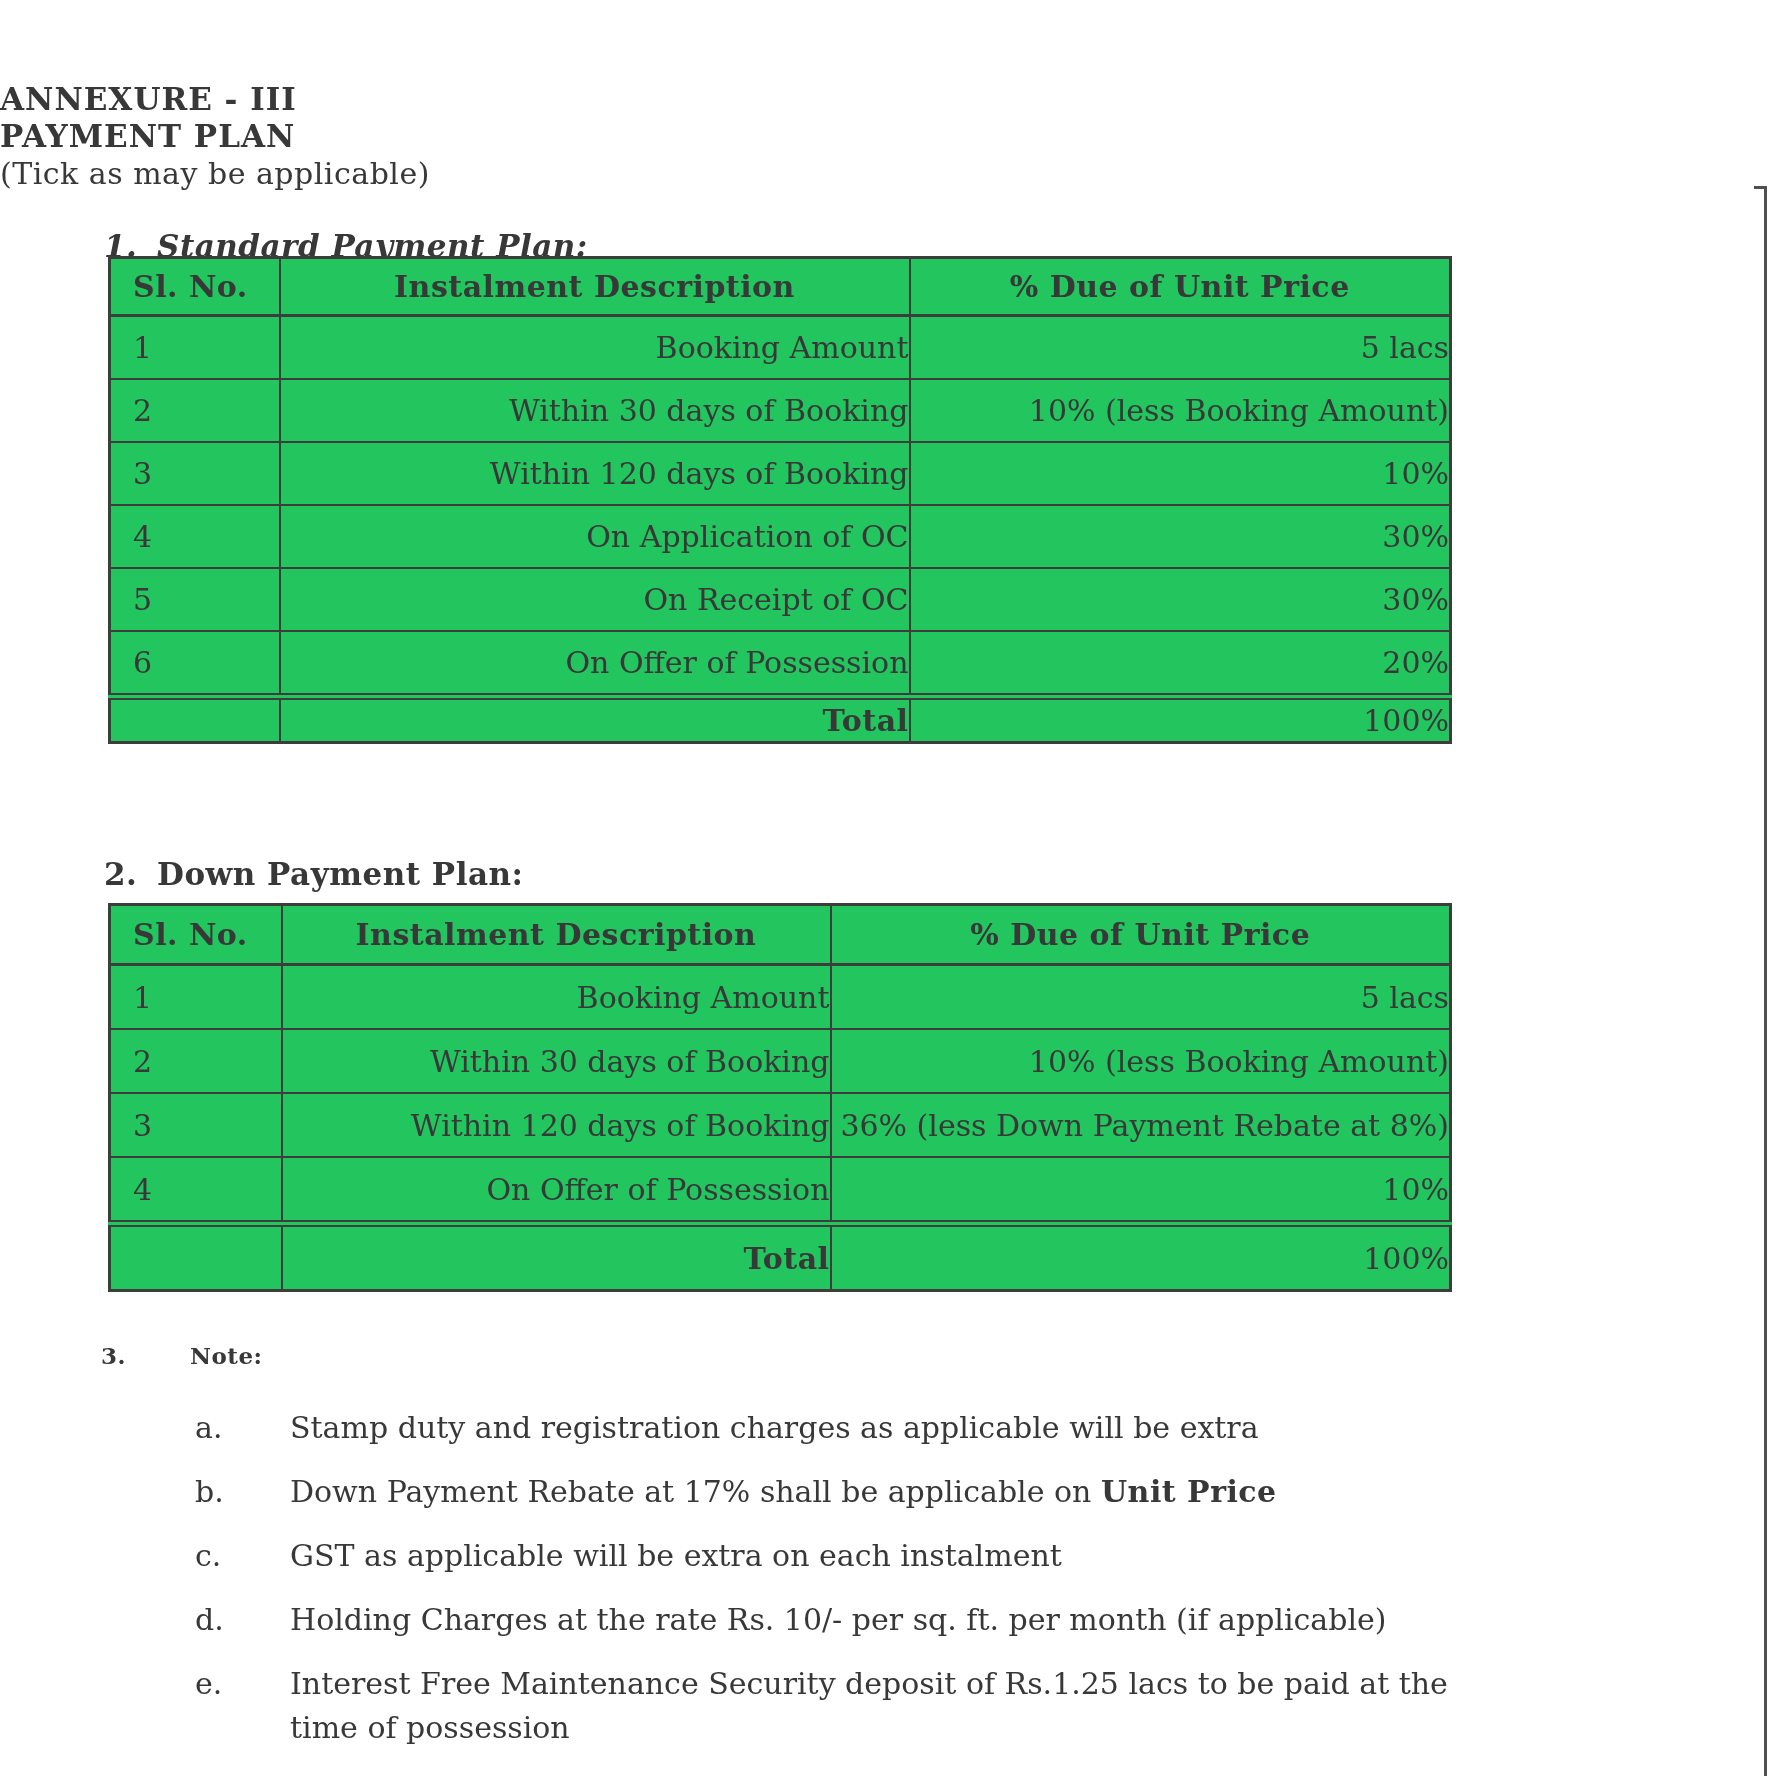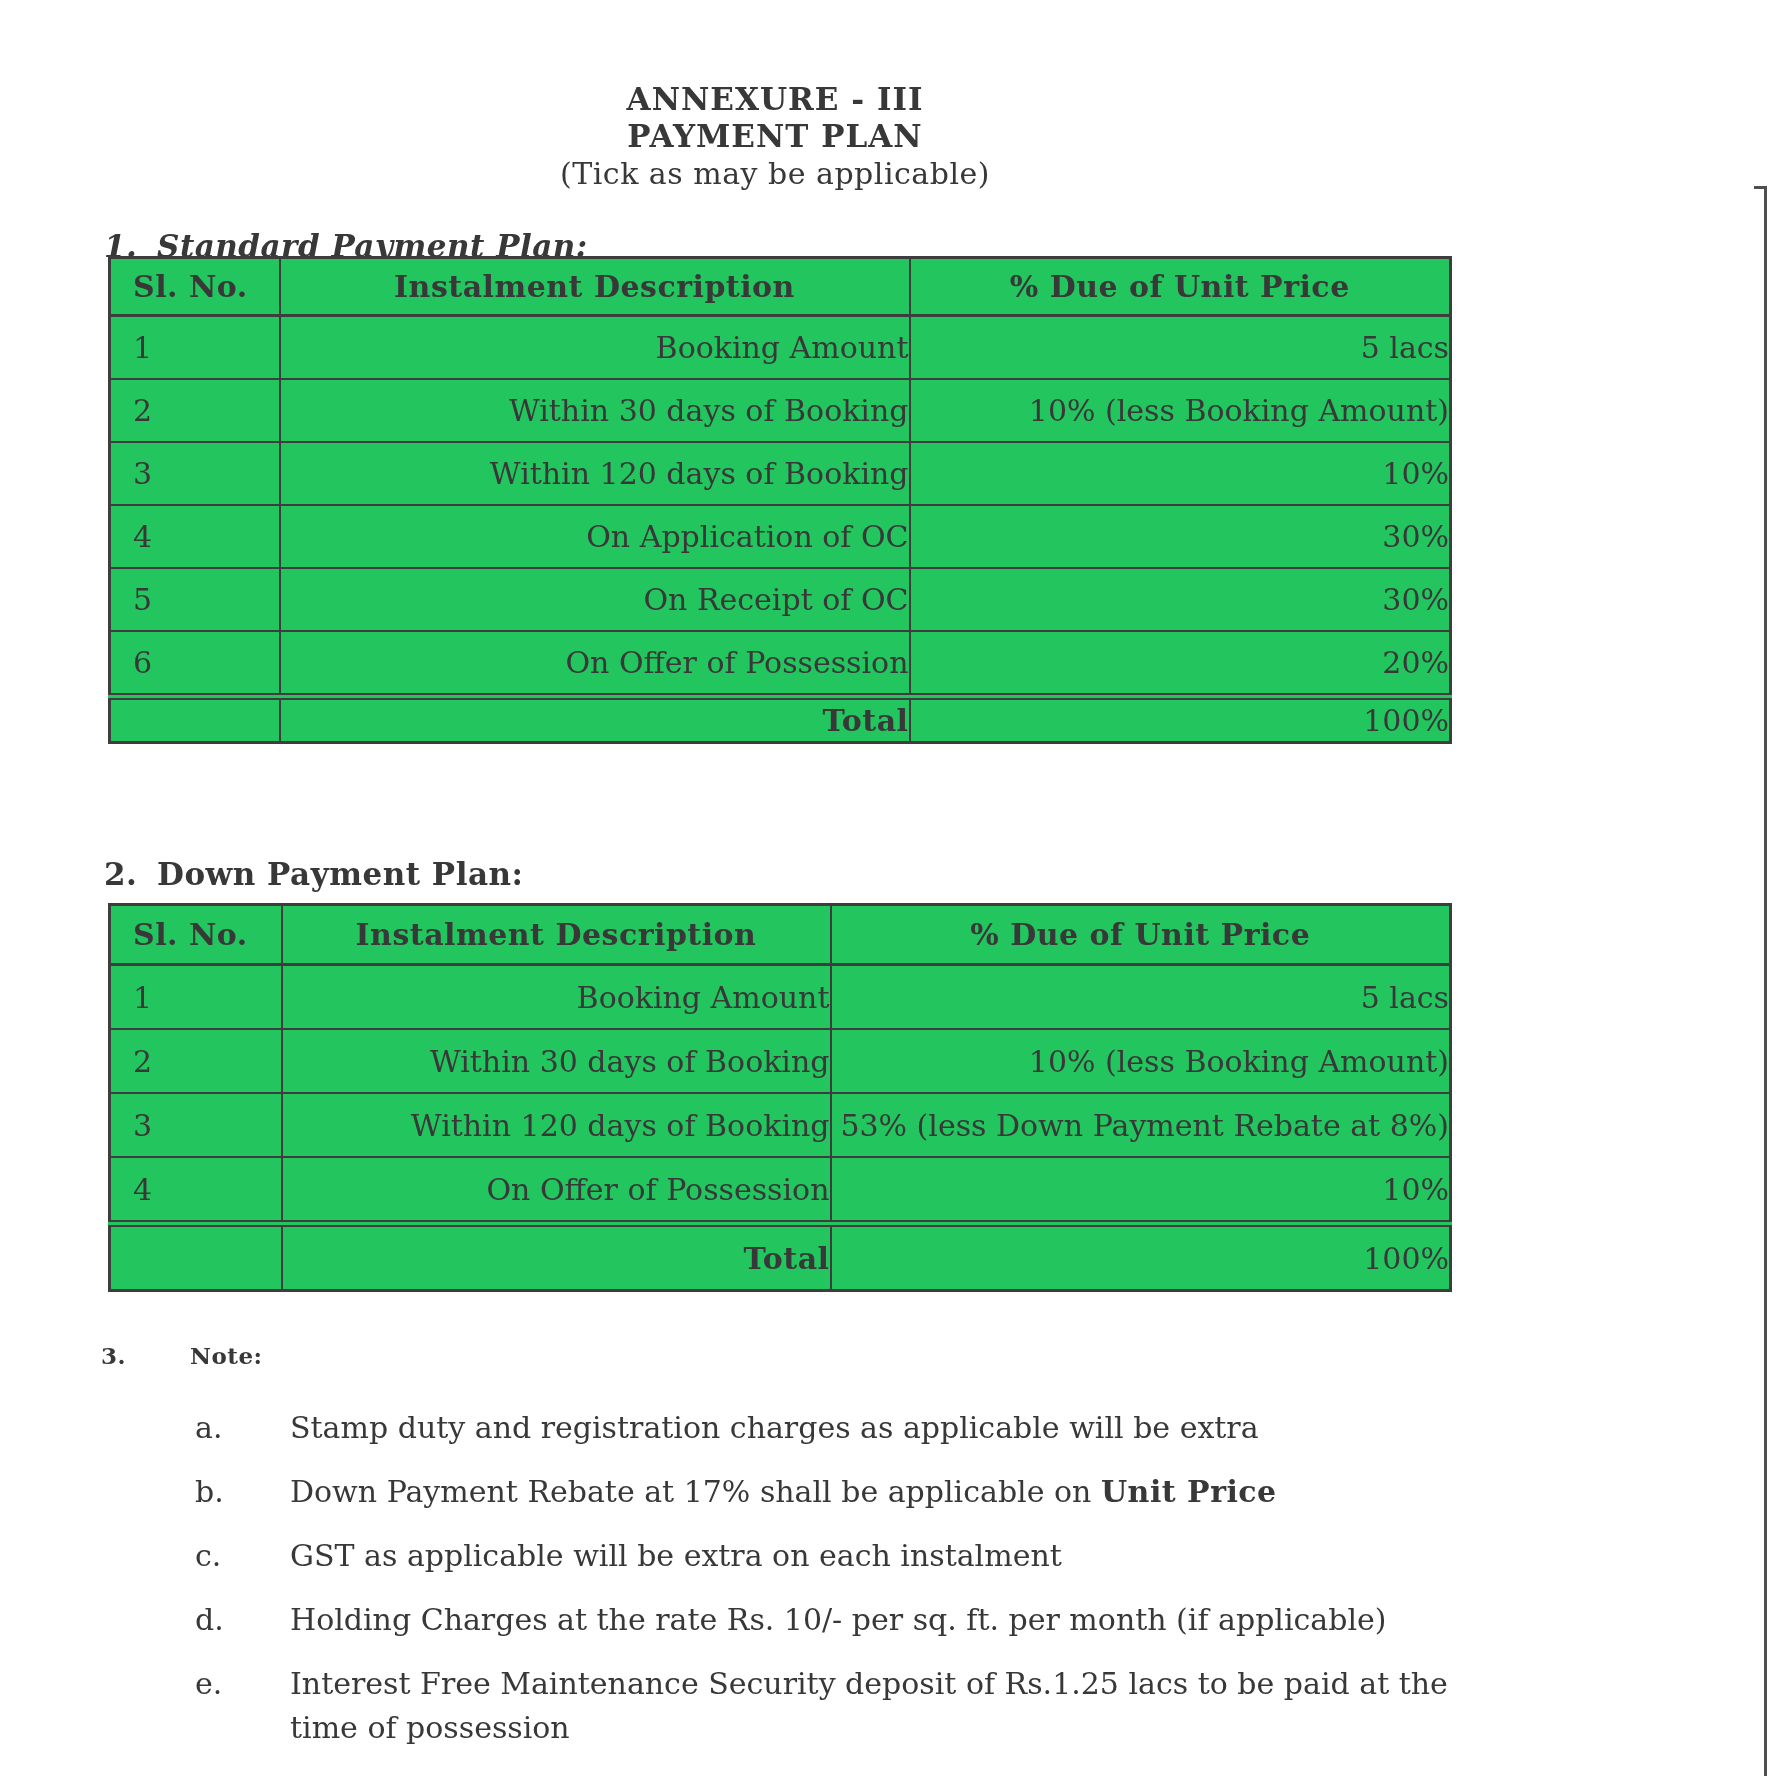--- a/index.html
+++ b/index.html
@@ -4,21 +4,21 @@
 <style>
   html,body{margin:0;padding:0;}
   body{
     width:1770px;height:1776px;background:#ffffff;position:relative;
     font-family:"DejaVu Serif","Liberation Serif",serif;
     color:#383838;overflow:hidden;
   }
   .page{position:absolute;inset:0;}
 
   
-  .doc-header{position:absolute;top:0;left:0;width:1550px;text-align:center;}
+  .doc-header{position:absolute;top:0;left:0;width:1550px;}
   .doc-title{margin-top:81px;font-size:31px;font-weight:bold;letter-spacing:1px;line-height:37px;}
   .doc-title2{font-size:31px;font-weight:bold;letter-spacing:1px;line-height:37px;}
   .doc-sub{font-size:30px;line-height:37px;letter-spacing:0.5px;}
 
   
   .sec-heading{position:absolute;left:104px;font-size:31px;font-weight:bold;letter-spacing:0.5px;white-space:nowrap;}
   .sec-heading .num{display:inline-block;width:53px;}
   .note-heading{position:absolute;left:101px;font-size:23px;font-weight:bold;letter-spacing:0.5px;}
   .note-heading .num{display:inline-block;width:89px;}
 
@@ -146,21 +146,21 @@
         <td>5 lacs</td>
       </tr>
       <tr>
         <td class="sl">2</td>
         <td>Within 30 days of Booking</td>
         <td>10% (less Booking Amount)</td>
       </tr>
       <tr>
         <td class="sl">3</td>
         <td>Within 120 days of Booking</td>
-        <td>53% (less Down Payment Rebate at 8%)</td>
+        <td>36% (less Down Payment Rebate at 8%)</td>
       </tr>
       <tr>
         <td class="sl">4</td>
         <td>On Offer of Possession</td>
         <td>10%</td>
       </tr>
       <tr class="total-row">
         <td class="sl"></td>
         <td class="bold">Total</td>
         <td>100%</td>

